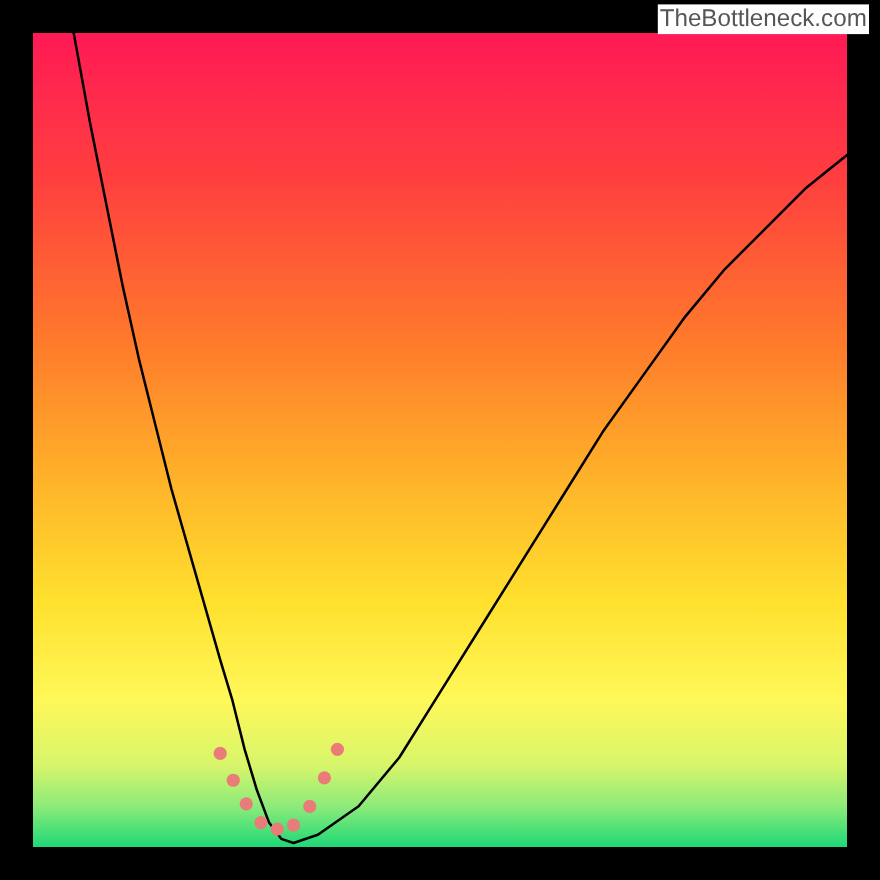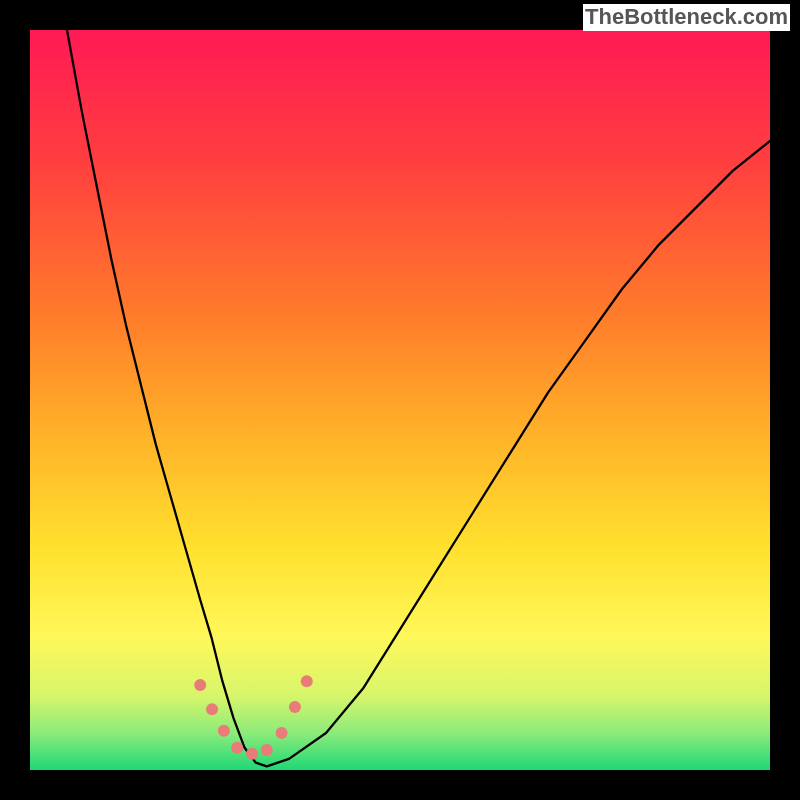--- a/index.html
+++ b/index.html
@@ -25,21 +25,21 @@
     width: 740px;
     height: 740px;
     
   }
   .watermark {
     position: absolute;
     top: 4px;
     right: 10px;
     font-family: Arial, Helvetica, sans-serif;
     font-size: 22px;
-    font-weight: 700;
+    font-weight: 400;
     color: #565656;
     background: #fff;
     padding: 0 2px 1px 2px;
   }
 </style>
 </head>
 <body>
 
 <div class="frame">
   <div class="plot-area">

